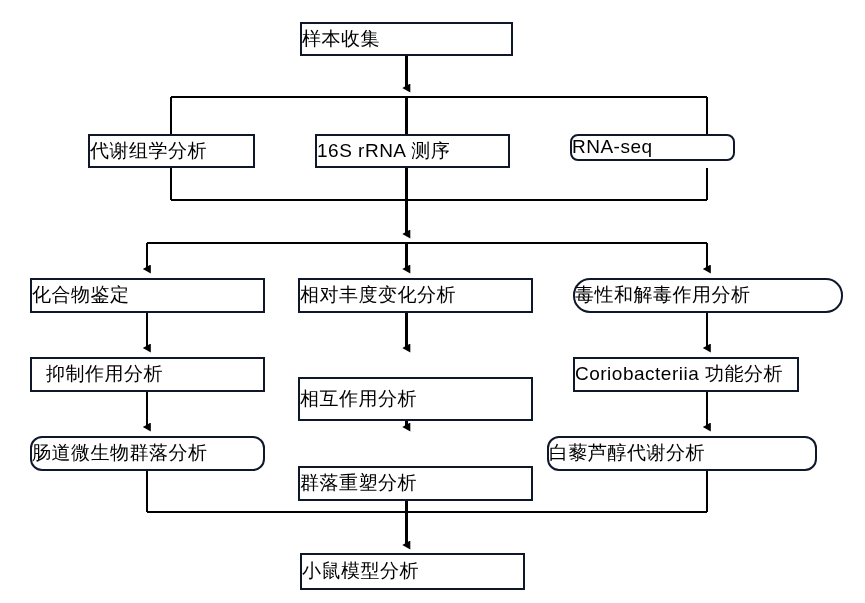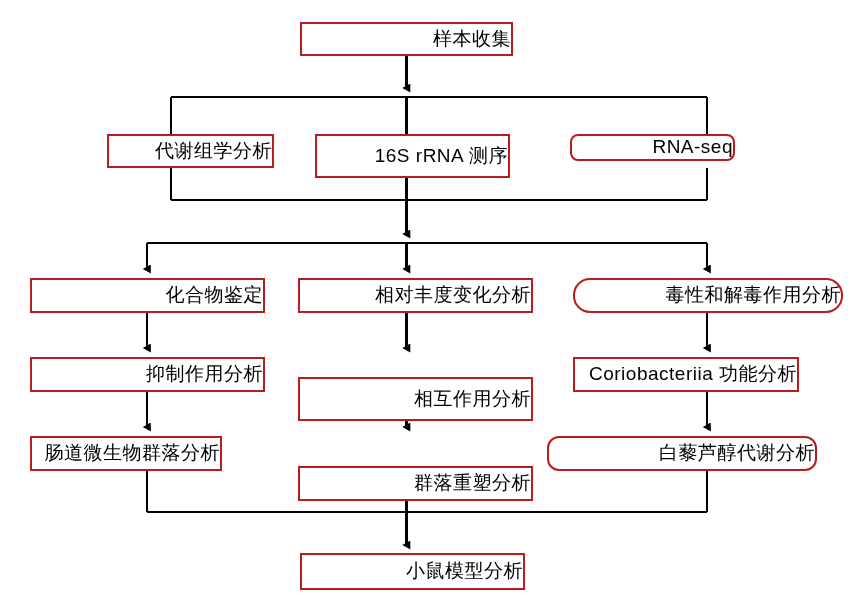--- a/index.html
+++ b/index.html
@@ -18,25 +18,25 @@
   .flow-svg {
     position: absolute;
     left: 0;
     top: 0;
     width: 865px;
     height: 603px;
   }
   .node {
     position: absolute;
     box-sizing: border-box;
-    border: 2px solid #b91c1c;
+    border: 2px solid #0f172a;
     background: #ffffff;
     display: flex;
     align-items: center;
-    justify-content: flex-end;
+    justify-content: flex-start;
     color: #000000;
     font-size: 19px;
     line-height: 1;
     letter-spacing: 0.5px;
     white-space: nowrap;
     z-index: 2;
   }
   .node-label {
     display: block;
     transform: translateY(-1px);
@@ -89,24 +89,24 @@
       <path d="M147,512 L707,512"></path>
 
       <line x1="406.5" y1="512" x2="406.5" y2="545" marker-end="url(#arrowhead)"></line>
     </g>
   </svg>
 
   <div class="node" style="left:300px; top:22px; width:213px; height:34px;">
     <span class="node-label">样本收集</span>
   </div>
 
-  <div class="node" style="left:88px; top:134px; width:167px; height:34px;margin-left:19px;">
+  <div class="node" style="left:88px; top:134px; width:167px; height:34px;">
     <span class="node-label">代谢组学分析</span>
   </div>
-  <div class="node" style="left:315px; top:134px; width:195px; height:44px;">
+  <div class="node" style="left:315px; top:134px; width:195px; height:34px;">
     <span class="node-label">16S rRNA 测序</span>
   </div>
   <div class="node" style="left:570px; top:134px; width:165px; height:27px;border-radius:8px;">
     <span class="node-label">RNA-seq</span>
   </div>
 
   <div class="node" style="left:298px; top:278px; width:235px; height:35px;">
     <span class="node-label">相对丰度变化分析</span>
   </div>
   <div class="node" style="left:30px; top:278px; width:235px; height:35px;">
@@ -119,21 +119,21 @@
   <div class="node" style="left:30px; top:357px; width:235px; height:35px;padding-left:14px;">
     <span class="node-label">抑制作用分析</span>
   </div>
   <div class="node" style="left:298px; top:377px; width:235px; height:44px;">
     <span class="node-label">相互作用分析</span>
   </div>
   <div class="node" style="left:573px; top:357px; width:226px; height:35px;">
     <span class="node-label">Coriobacteriia 功能分析</span>
   </div>
 
-  <div class="node" style="left:30px; top:436px; width:192px; height:35px;">
+  <div class="node" style="left:30px; top:436px; width:235px; height:35px;border-radius:12px;">
     <span class="node-label">肠道微生物群落分析</span>
   </div>
   <div class="node" style="left:298px; top:436px; width:235px; height:35px;margin-top:30px;">
     <span class="node-label">群落重塑分析</span>
   </div>
   <div class="node" style="left:547px; top:436px; width:270px; height:35px;border-radius:12px;">
     <span class="node-label">白藜芦醇代谢分析</span>
   </div>
 
   <div class="node" style="left:300px; top:553px; width:225px; height:37px;">

